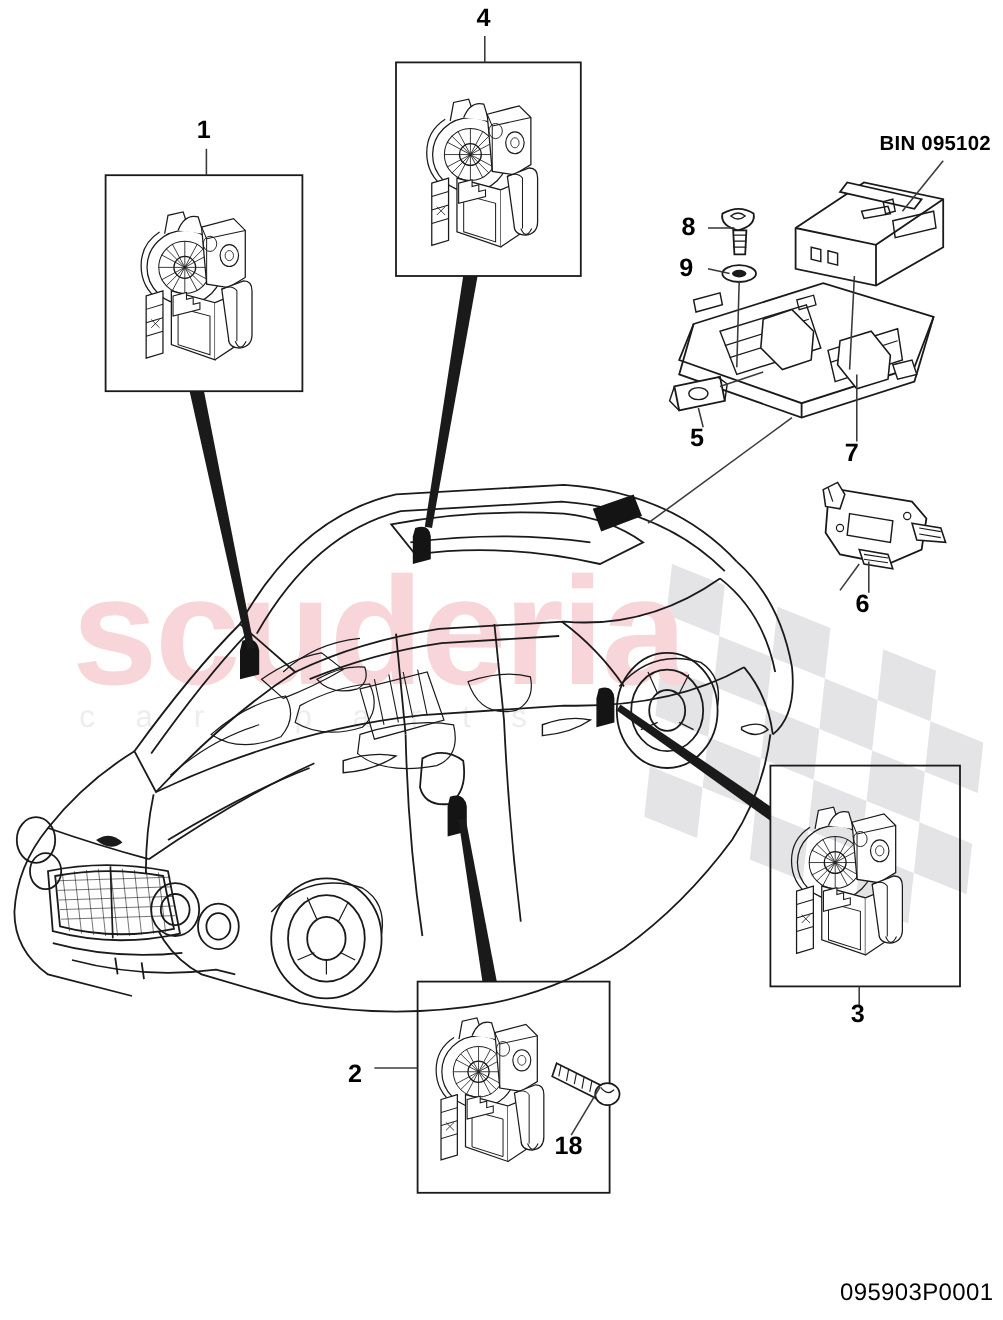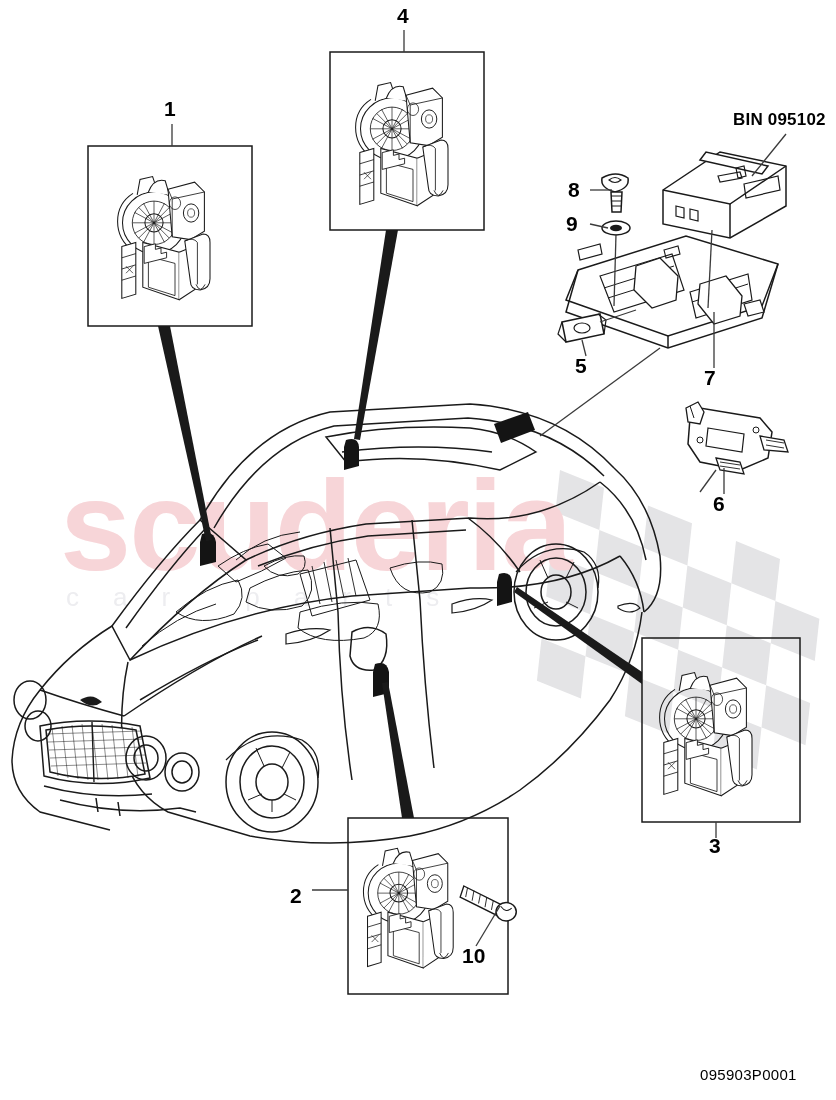--- a/index.html
+++ b/index.html
@@ -6,21 +6,21 @@
   body{width:836px;height:1100px;position:relative;overflow:hidden;
        font-family:"Liberation Sans",sans-serif;}
   #sheet{position:absolute;left:0;top:0;width:836px;height:1100px;background:#fff;}
   svg.layer{position:absolute;left:0;top:0;width:836px;height:1100px;}
   #wm{z-index:1;}
   #art{z-index:3;}
   .lbl{position:absolute;z-index:5;font-weight:bold;color:#000;
        font-family:"Liberation Sans",sans-serif;white-space:nowrap;}
   .num{font-size:21px;}
   .bin{font-size:17px;letter-spacing:.2px;text-align:right;}
-  .dwg{font-size:15px;font-weight:normal;letter-spacing:.3px;}
+  .dwg{font-size:20px;font-weight:normal;letter-spacing:.3px;}
 </style>
 </head>
 <body>
 
 <div id="sheet">
 
   <svg id="wm" class="layer" viewBox="0 0 836 1100">
     <g fill="#e4e4e6">
       <g transform="translate(560,470) skewY(22) skewX(-6)">
         <rect x="0" y="0" width="44" height="44"></rect>
@@ -303,21 +303,21 @@
       <path d="M386 230 L398 230 L360 440 L354 439 Z"></path>
       <path d="M402 818 L414 818 L388 682 L382 683 Z"></path>
       <path d="M642 672 L642 684 L514 592 L517 587 Z"></path>
     </g>
   </svg>
 
   <div class="lbl num" style="left:164px;top:97px;">1</div>
   <div class="lbl num" style="left:397px;top:4px;">4</div>
   <div class="lbl num" style="left:290px;top:884px;">2</div>
   <div class="lbl num" style="left:709px;top:834px;">3</div>
-  <div class="lbl num" style="left:462px;top:944px;">10</div>
+  <div class="lbl num" style="left:462px;top:944px;">18</div>
   <div class="lbl num" style="left:568px;top:178px;">8</div>
   <div class="lbl num" style="left:566px;top:212px;">9</div>
   <div class="lbl num" style="left:575px;top:354px;">5</div>
   <div class="lbl num" style="left:704px;top:366px;">7</div>
   <div class="lbl num" style="left:713px;top:492px;">6</div>
 
   <div class="lbl bin" style="left:733px;top:110px;">BIN 095102</div>
 
   <div class="lbl dwg" style="left:700px;top:1066px;">095903P0001</div>
 

